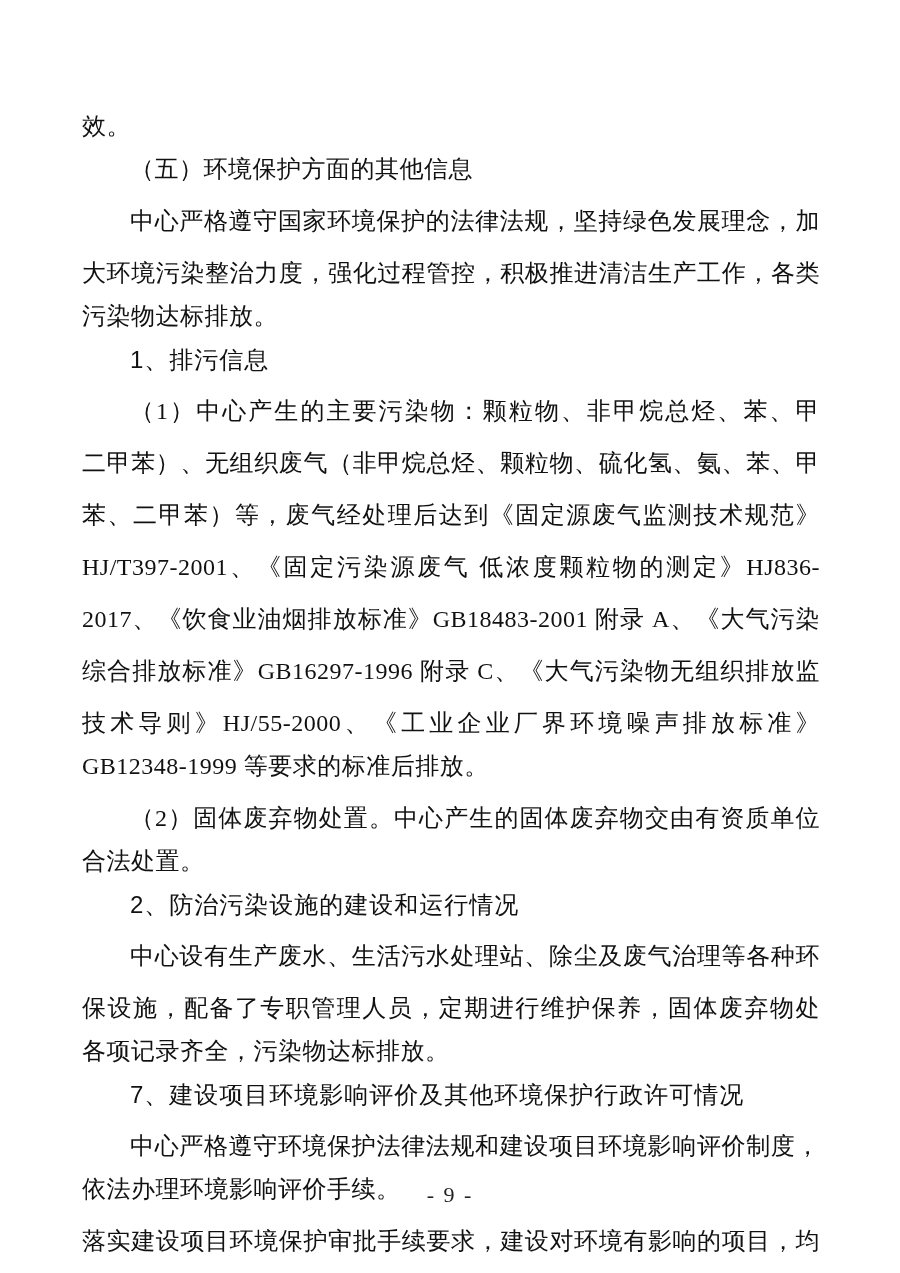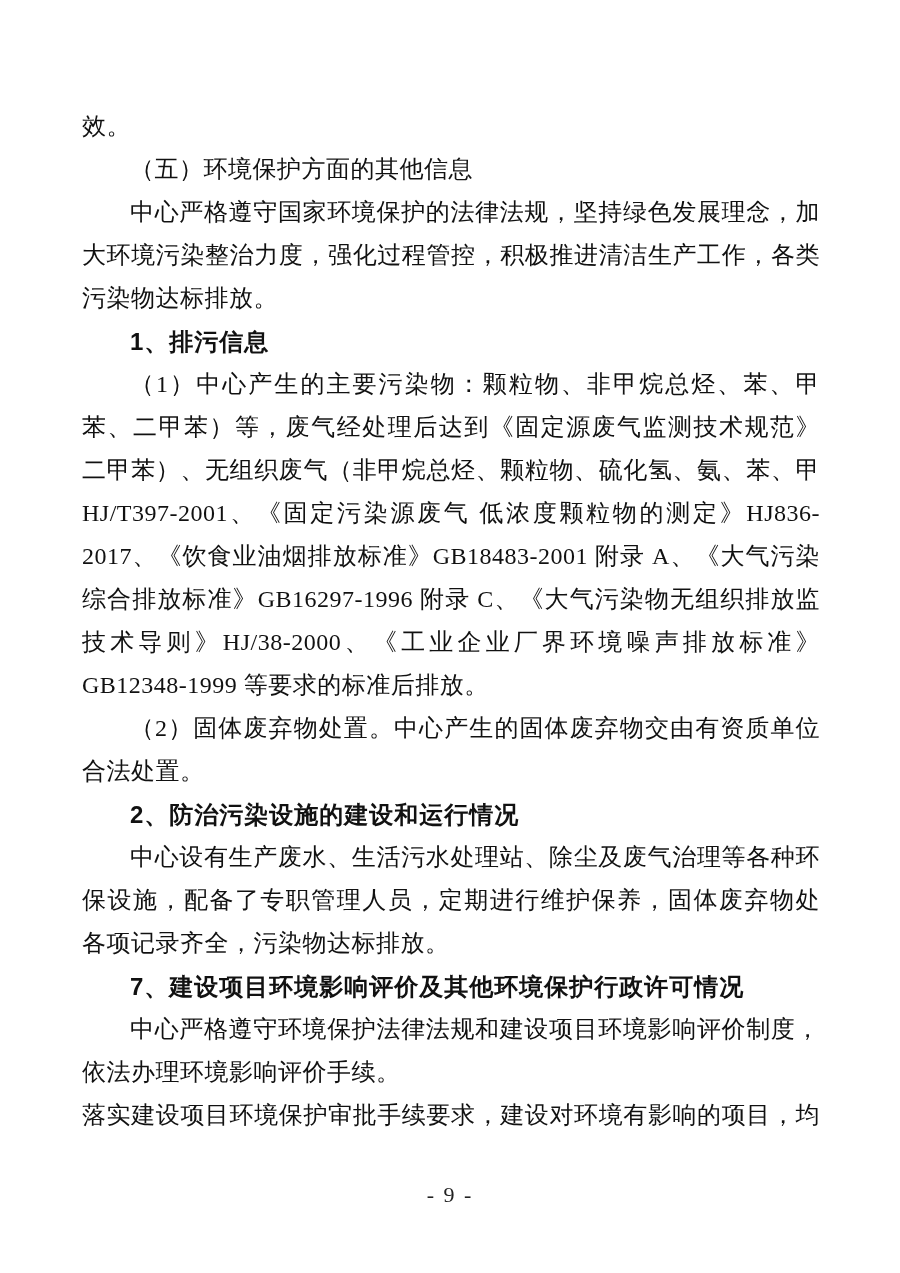--- a/index.html
+++ b/index.html
@@ -35,23 +35,24 @@
     overflow: hidden;
     text-align: left;
     letter-spacing: 0.5px;
   }
   .line.indent {
     text-indent: 2em;
   }
   .line.justify {
     text-align: justify;
     text-align-last: justify;
+    margin-top: 9px;
   }
   .block.bold .line {
-    font-weight: bold;
+    font-weight: normal;
     font-family: "Liberation Sans", "DejaVu Sans", sans-serif;
     letter-spacing: 1px;
   }
   .footer {
     position: absolute;
     top: 1182px;
     left: 0;
     width: 900px;
     text-align: center;
     font-size: 22px;
@@ -74,26 +75,26 @@
       <div class="block">
         <div class="line indent justify">中心严格遵守国家环境保护的法律法规，坚持绿色发展理念，加</div>
         <div class="line justify">大环境污染整治力度，强化过程管控，积极推进清洁生产工作，各类</div>
         <div class="line">污染物达标排放。</div>
       </div>
       <div class="block bold">
         <div class="line indent">1、排污信息</div>
       </div>
       <div class="block">
         <div class="line indent justify">（1）中心产生的主要污染物：颗粒物、非甲烷总烃、苯、甲苯、</div>
+        <div class="line justify">二甲苯）、无组织废气（非甲烷总烃、颗粒物、硫化氢、氨、苯、甲</div>
         <div class="line justify">苯、二甲苯）等，废气经处理后达到《固定源废气监测技术规范》</div>
-        <div class="line justify">二甲苯）、无组织废气（非甲烷总烃、颗粒物、硫化氢、氨、苯、甲</div>
         <div class="line justify">HJ/T397-2001、《固定污染源废气 低浓度颗粒物的测定》HJ836-</div>
         <div class="line justify">2017、《饮食业油烟排放标准》GB18483-2001 附录 A、《大气污染物</div>
         <div class="line justify">综合排放标准》GB16297-1996 附录 C、《大气污染物无组织排放监测</div>
-        <div class="line justify">技术导则》HJ/38-2000、《工业企业厂界环境噪声排放标准》</div>
+        <div class="line justify">技术导则》HJ/55-2000、《工业企业厂界环境噪声排放标准》</div>
         <div class="line">GB12348-1999 等要求的标准后排放。</div>
       </div>
       <div class="block">
         <div class="line indent justify">（2）固体废弃物处置。中心产生的固体废弃物交由有资质单位</div>
         <div class="line">合法处置。</div>
       </div>
       <div class="block bold">
         <div class="line indent">2、防治污染设施的建设和运行情况</div>
       </div>
       <div class="block">

